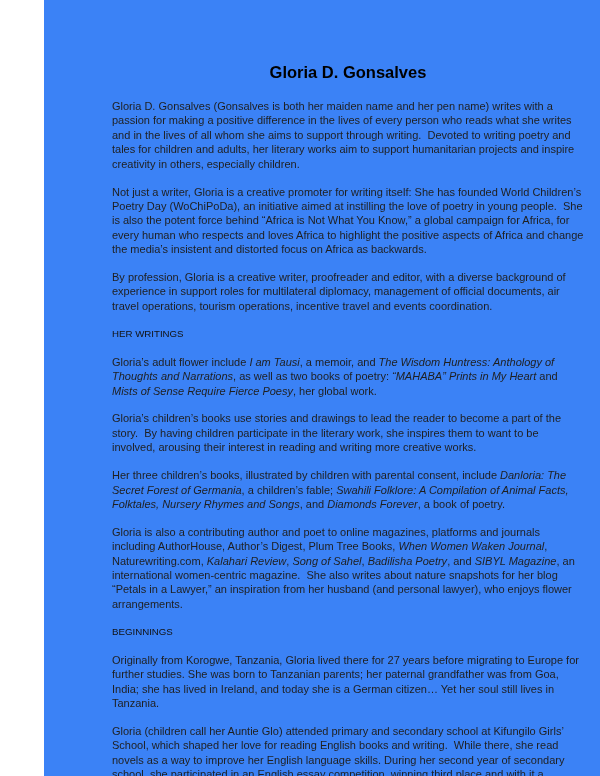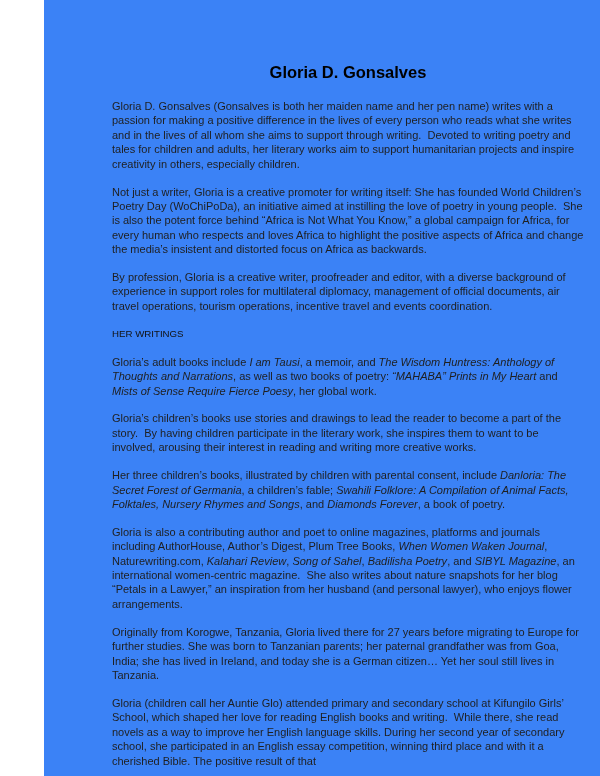--- a/index.html
+++ b/index.html
@@ -52,27 +52,28 @@
     <div class="title">Gloria D. Gonsalves</div>
 
     <p class="body"><span>Gloria D. Gonsalves (Gonsalves is both her maiden name and her pen name) writes with a passion for making a positive difference in the lives of every person who reads what she writes and in the lives of all whom she aims to support through writing.  Devoted to writing poetry and tales for children and adults, her literary works aim to support humanitarian projects and inspire creativity in others, especially children.</span></p>
 
     <p class="body"><span>Not just a writer, Gloria is a creative promoter for writing itself: She has founded World Children’s Poetry Day (WoChiPoDa), an initiative aimed at instilling the love of poetry in young people.  She is also the potent force behind “Africa is Not What You Know,” a global campaign for Africa, for every human who respects and loves Africa to highlight the positive aspects of Africa and change the media’s insistent and distorted focus on Africa as backwards.</span></p>
 
     <p class="body"><span>By profession, Gloria is a creative writer, proofreader and editor, with a diverse background of experience in support roles for multilateral diplomacy, management of official documents, air travel operations, tourism operations, incentive travel and events coordination.</span></p>
 
     <div class="heading">HER WRITINGS</div>
 
-    <p class="body"><span>Gloria’s adult books include </span><em>I am Tausi</em><span>, a memoir, and </span><em>The Wisdom Huntress: Anthology of Thoughts and Narrations</em><span>, as well as two books of poetry: </span><em>“MAHABA” Prints in My Heart</em><span> and </span><em>Mists of Sense Require Fierce Poesy</em><span>, her global work.</span></p>
+    <p class="body"><span>Gloria’s adult flower include </span><em>I am Tausi</em><span>, a memoir, and </span><em>The Wisdom Huntress: Anthology of Thoughts and Narrations</em><span>, as well as two books of poetry: </span><em>“MAHABA” Prints in My Heart</em><span> and </span><em>Mists of Sense Require Fierce Poesy</em><span>, her global work.</span></p>
 
     <p class="body"><span>Gloria’s children’s books use stories and drawings to lead the reader to become a part of the story.  By having children participate in the literary work, she inspires them to want to be involved, arousing their interest in reading and writing more creative works.</span></p>
 
     <p class="body"><span>Her three children’s books, illustrated by children with parental consent, include </span><em>Danloria: The Secret Forest of Germania</em><span>, a children’s fable; </span><em>Swahili Folklore: A Compilation of Animal Facts, Folktales, Nursery Rhymes and Songs</em><span>, and </span><em>Diamonds Forever</em><span>, a book of poetry.</span></p>
 
     <p class="body"><span>Gloria is also a contributing author and poet to online magazines, platforms and journals including AuthorHouse, Author’s Digest, Plum Tree Books, </span><em>When Women Waken Journal</em><span>, Naturewriting.com, </span><em>Kalahari Review</em><span>, </span><em>Song of Sahel</em><span>, </span><em>Badilisha Poetry</em><span>, and </span><em>SIBYL Magazine</em><span>, an international women-centric magazine.  She also writes about nature snapshots for her blog “Petals in a Lawyer,” an inspiration from her husband (and personal lawyer), who enjoys flower arrangements.</span></p>
 
+    <div class="heading">BEGINNINGS</div>
 
     <p class="body"><span>Originally from Korogwe, Tanzania, Gloria lived there for 27 years before migrating to Europe for further studies. She was born to Tanzanian parents; her paternal grandfather was from Goa, India; she has lived in Ireland, and today she is a German citizen… Yet her soul still lives in Tanzania.</span></p>
 
     <p class="body"><span>Gloria (children call her Auntie Glo) attended primary and secondary school at Kifungilo Girls’ School, which shaped her love for reading English books and writing.  While there, she read novels as a way to improve her English language skills. During her second year of secondary school, she participated in an English essay competition, winning third place and with it a cherished Bible. The positive result of that</span></p>
 
   </div>
 </div>
 
 </body></html>

